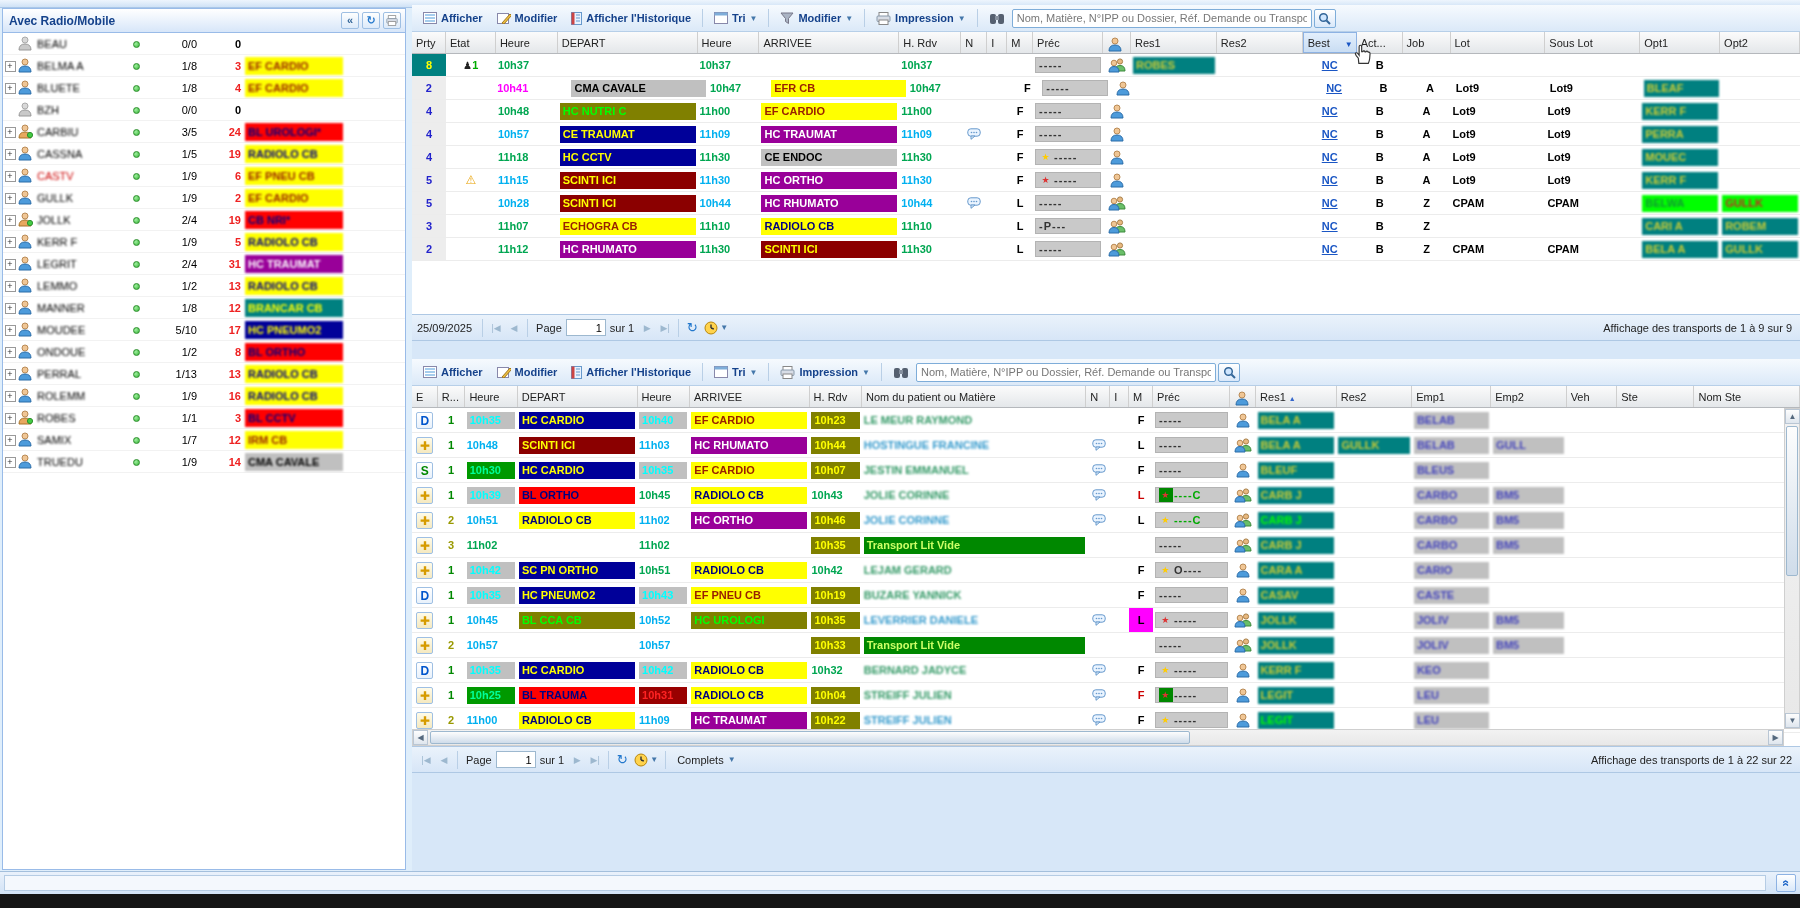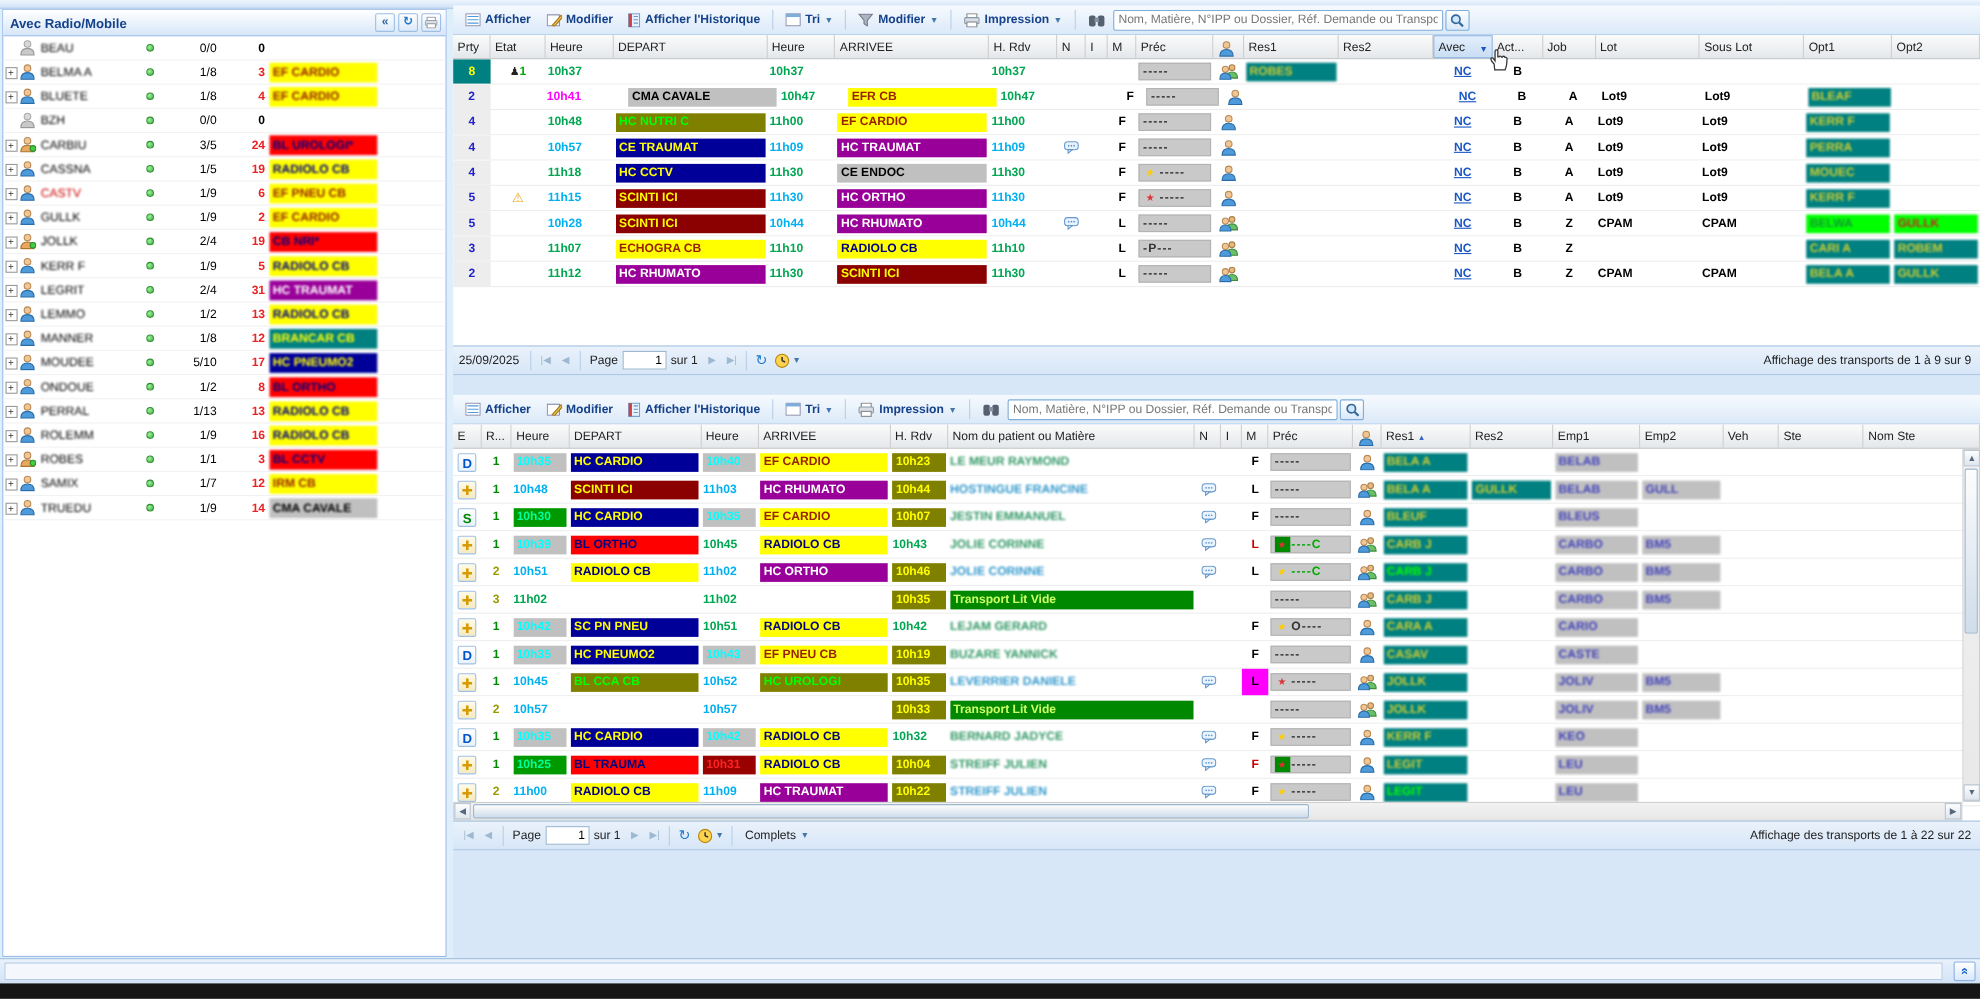--- a/index.html
+++ b/index.html
@@ -541,21 +541,21 @@
         <div class="gh" style="width:26px"><span>M</span></div>
         <div class="gh" style="width:70px"><span>Préc</span></div>
         <div class="gh" style="width:28px">
           <svg width="16" height="15" viewBox="0 0 16 15">
             <circle cx="8" cy="4" r="3" fill="#f0c695" stroke="#b98a55"></circle>
             <path d="M2 14 Q2 8 8 8 Q14 8 14 14 Z" fill="#4d9bdb" stroke="#2a6ca8"></path>
           </svg>
         </div>
         <div class="gh" style="width:86px"><span>Res1</span></div>
         <div class="gh" style="width:86px"><span>Res2</span></div>
-        <div class="gh hl" style="width:54px"><span>Avec</span><span class="caret" style="position:absolute;right:3px;top:7px;color:#1a56c4">▼</span><svg style="position:absolute;right:-16px;top:11px;z-index:9" width="19" height="21" viewBox="0 0 18 20">
+        <div class="gh hl" style="width:54px"><span>Best</span><span class="caret" style="position:absolute;right:3px;top:7px;color:#1a56c4">▼</span><svg style="position:absolute;right:-16px;top:11px;z-index:9" width="19" height="21" viewBox="0 0 18 20">
             <path d="M5.5 18.5 L5 13.5 Q2.5 11 2.2 9.5 Q2 8.3 3.2 8.3 Q4 8.3 4.7 9.3 L5.8 10.8 L5.8 2.6 Q5.8 1.2 7 1.2 Q8.2 1.2 8.2 2.6 L8.2 7.4 L9.2 7.4 Q9.5 6.6 10.3 6.6 Q11.2 6.6 11.4 7.5 L12.2 7.5 Q12.5 6.8 13.3 6.8 Q14.2 6.8 14.4 7.8 L15 7.8 Q16.2 7.8 16.2 9.2 L15.8 14 Q15.6 16 14.5 18.5 Z" fill="#fff" stroke="#333" stroke-width="1.1"></path>
           </svg></div>
         <div class="gh" style="width:46px"><span>Act...</span></div>
         <div class="gh" style="width:48px"><span>Job</span></div>
         <div class="gh" style="width:95px"><span>Lot</span></div>
         <div class="gh" style="width:95px"><span>Sous Lot</span></div>
         <div class="gh" style="width:80px"><span>Opt1</span></div>
         <div class="gh" style="width:80px"><span>Opt2</span></div>
       </div>
       <div class="grow" style="height:23px">
@@ -1585,21 +1585,21 @@
         <div class="c center" style="width:28px;">
           <span class="ebtn" style="color:#d69b00;background:linear-gradient(#fffbe8,#f5e9c0)">✚</span>
         </div>
         <div class="c center" style="width:30px;">
           <span class="tcell" style="color:#008800">1</span>
         </div>
         <div class="c" style="width:58px;">
           <span class="chip" style="background:#c0c0c0;color:#00ffff">10h42</span>
         </div>
         <div class="c" style="width:134px;">
-          <span class="chip" style="background:#000099;color:#ffff00">SC PN PNEU</span>
+          <span class="chip" style="background:#000099;color:#ffff00">SC PN ORTHO</span>
         </div>
         <div class="c" style="width:58px;">
           <span class="tcell" style="color:#00a651">10h51</span>
         </div>
         <div class="c" style="width:134px;">
           <span class="chip" style="background:#ffff00;color:#000080">RADIOLO CB</span>
         </div>
         <div class="c" style="width:58px;">
           <span class="tcell" style="color:#00a651">10h42</span>
         </div>

